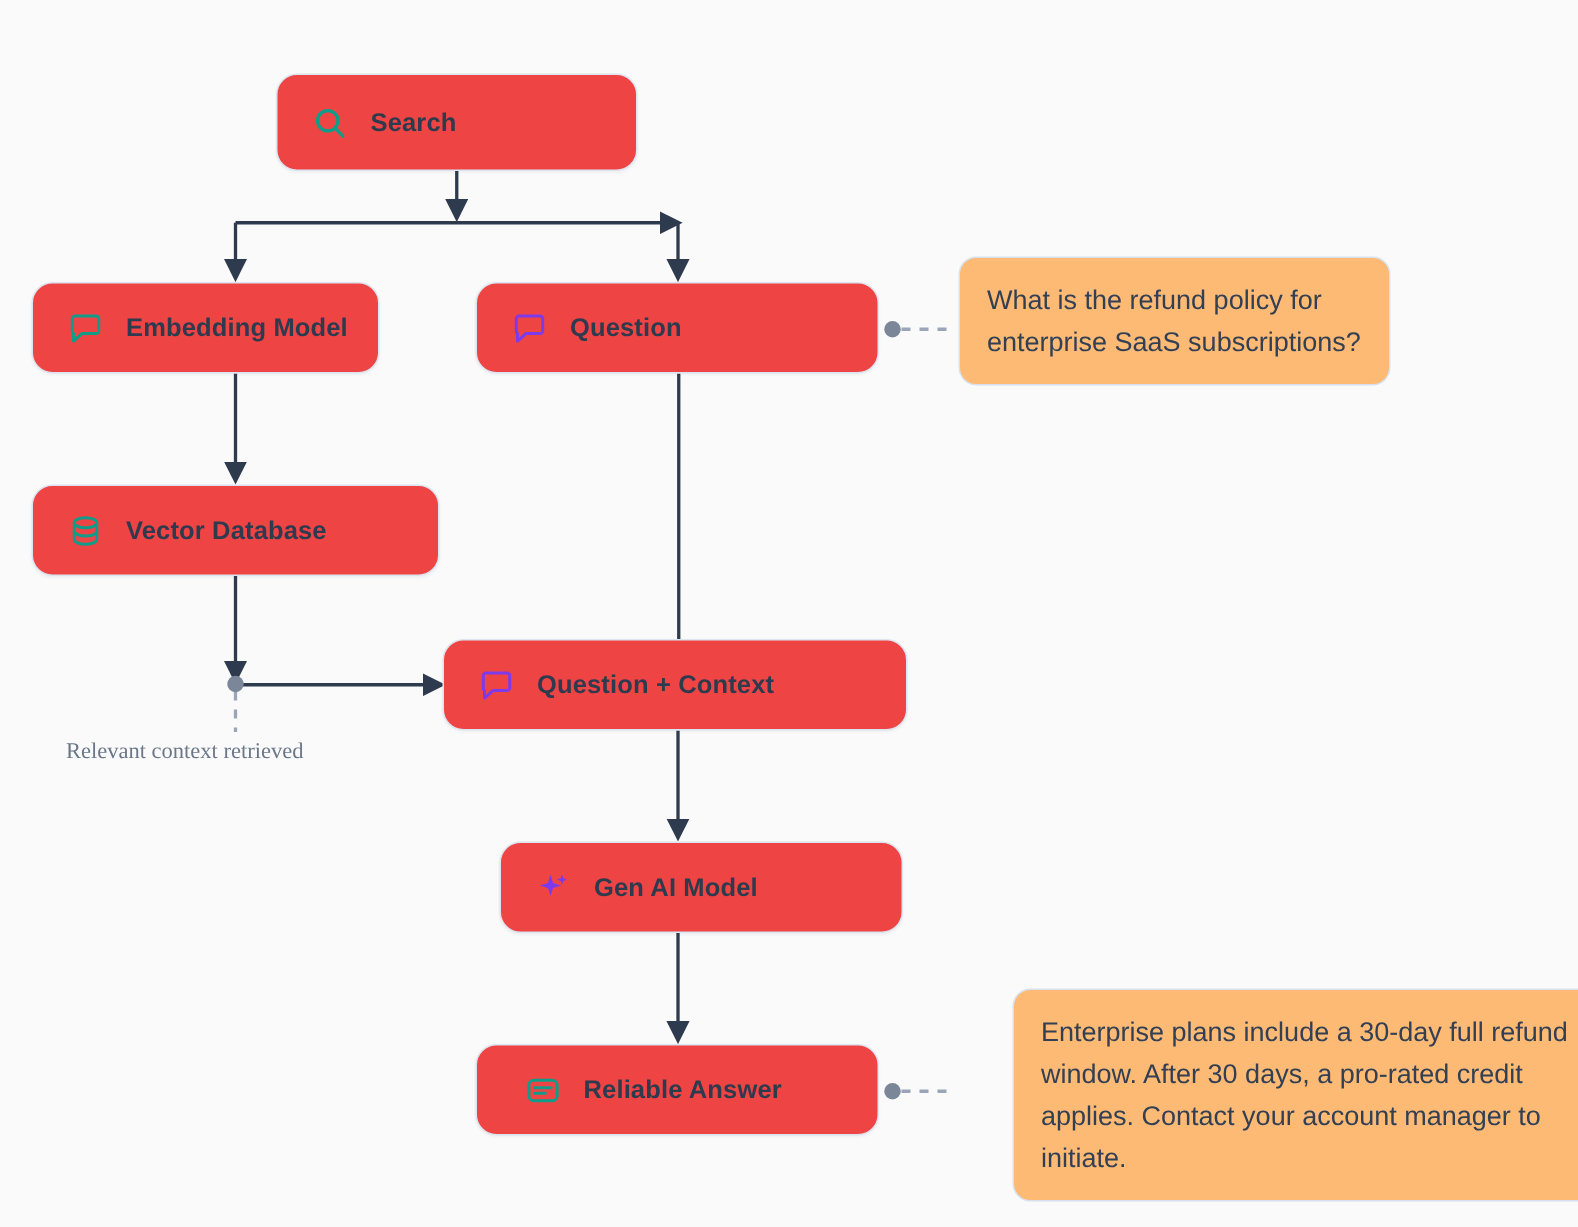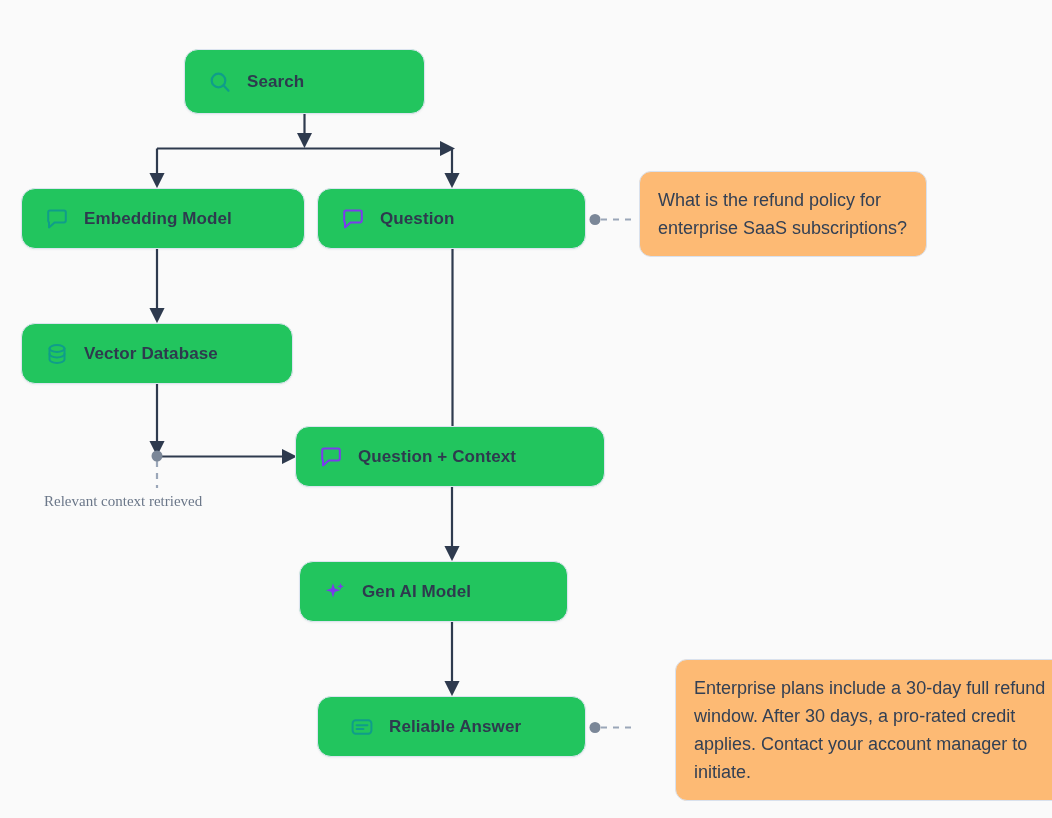--- a/index.html
+++ b/index.html
@@ -24,21 +24,21 @@
     top: 0;
     width: 1052px;
     height: 818px;
     pointer-events: none;
   }
 
   
   .node {
     position: absolute;
     box-sizing: border-box;
-    background: #22c55e;
+    background: #ef4444;
     border: 1.5px solid #dce4f0;
     border-radius: 14px;
     display: flex;
     align-items: center;
     gap: 14px;
     padding: 0 22px;
     box-shadow: 0 1px 2px rgba(25, 40, 70, 0.05);
   }
   .node .label {
     font-size: 17px;
@@ -127,21 +127,21 @@
   <div class="node" style="left:184px; top:49px; width:241px; height:65px;">
     <span class="icon">
       <svg width="24" height="24" viewBox="0 0 24 24" fill="none" stroke="#0f9d8a" stroke-width="2.2" stroke-linecap="round">
         <circle cx="10.5" cy="10.5" r="6.8"></circle>
         <line x1="15.6" y1="15.6" x2="20.5" y2="20.8"></line>
       </svg>
     </span>
     <span class="label">Search</span>
   </div>
 
-  <div class="node" style="left:21px; top:188px; width:284px; height:61px;">
+  <div class="node" style="left:21px; top:188px; width:232px; height:61px;">
     <span class="icon">
       <svg width="24" height="24" viewBox="0 0 24 24" fill="none" stroke="#0f9d8a" stroke-width="2" stroke-linejoin="round" stroke-linecap="round">
         <path d="M3.2 5.4 a1.8 1.8 0 0 1 1.8-1.8 h14 a1.8 1.8 0 0 1 1.8 1.8 v8.2 a1.8 1.8 0 0 1 -1.8 1.8 h-9.4 l-5.6 5 v-5 a1.8 1.8 0 0 1 -0.8 -1.8 z"></path>
       </svg>
     </span>
     <span class="label">Embedding Model</span>
   </div>
 
   <div class="node" style="left:21px; top:323px; width:272px; height:61px;">
     <span class="icon">
@@ -165,21 +165,21 @@
 
   <div class="node" style="left:295px; top:426px; width:310px; height:61px;">
     <span class="icon">
       <svg width="24" height="24" viewBox="0 0 24 24" fill="none" stroke="#7c3aed" stroke-width="2" stroke-linejoin="round" stroke-linecap="round">
         <path d="M3.2 5.4 a1.8 1.8 0 0 1 1.8-1.8 h14 a1.8 1.8 0 0 1 1.8 1.8 v8.2 a1.8 1.8 0 0 1 -1.8 1.8 h-9.4 l-5.6 5 v-5 a1.8 1.8 0 0 1 -0.8 -1.8 z"></path>
       </svg>
     </span>
     <span class="label">Question + Context</span>
   </div>
 
-  <div class="node" style="left:299px; top:561px; width:269px; height:61px;">
+  <div class="node" style="left:333px; top:561px; width:269px; height:61px;">
     <span class="icon">
       <svg width="24" height="24" viewBox="0 0 24 24" fill="#7c3aed">
         <path d="M10 3.2 L11.7 8.6 L17.1 10.3 L11.7 12 L10 17.4 L8.3 12 L2.9 10.3 L8.3 8.6 Z"></path>
         <path d="M17.6 3.0 L18.45 5.55 L21 6.4 L18.45 7.25 L17.6 9.8 L16.75 7.25 L14.2 6.4 L16.75 5.55 Z"></path>
       </svg>
     </span>
     <span class="label">Gen AI Model</span>
   </div>
 
   <div class="node" style="left:317px; top:696px; width:269px; height:61px;padding-left:31px;">

